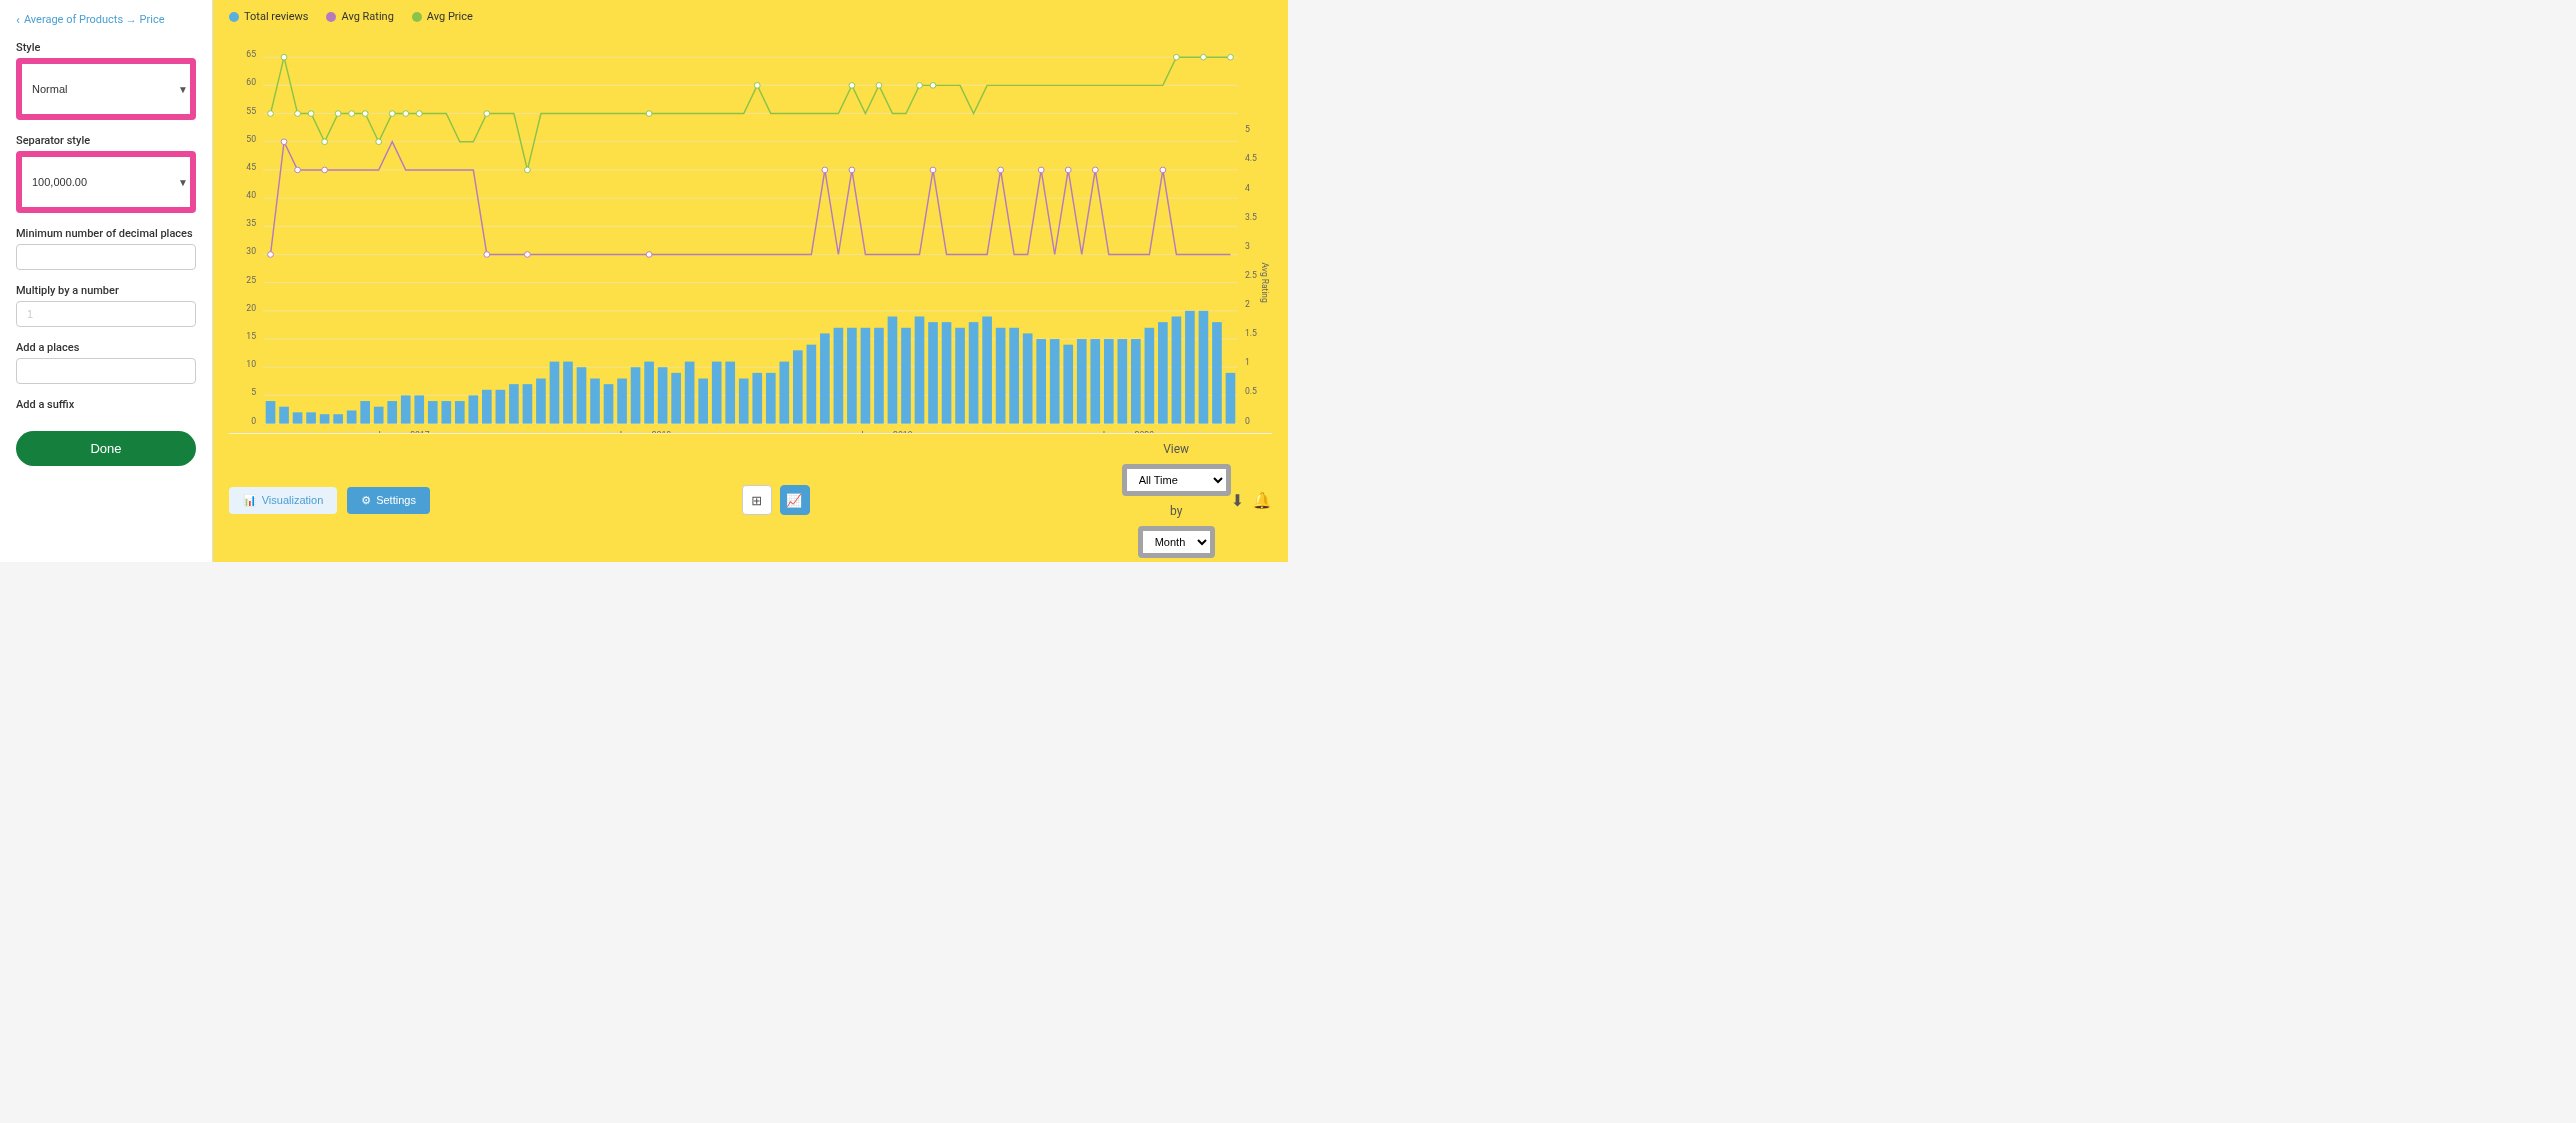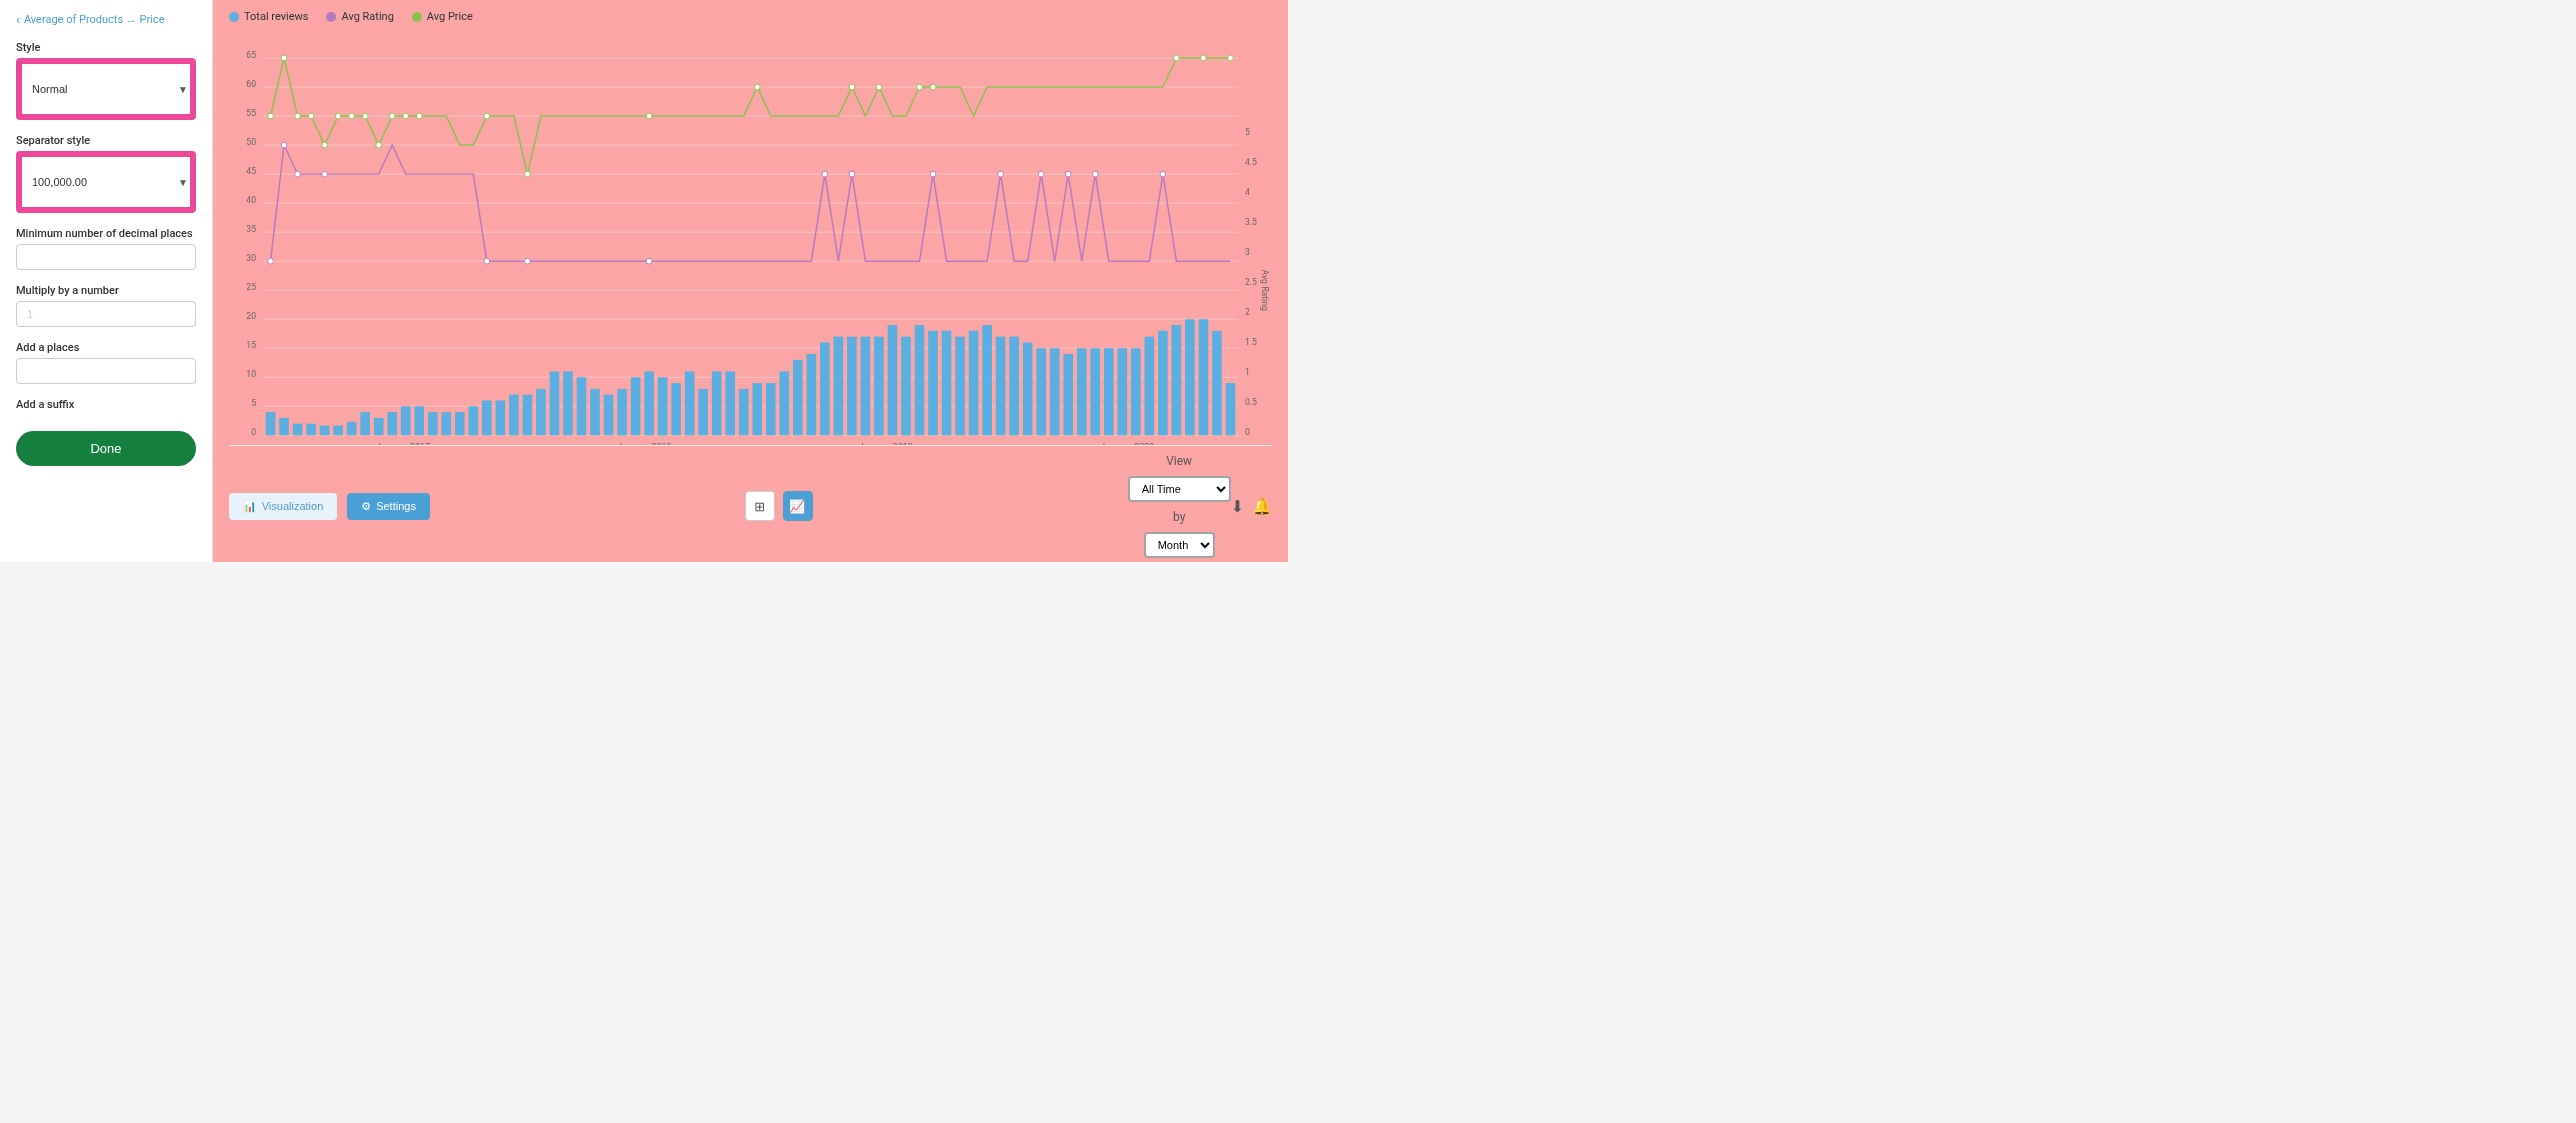--- a/index.html
+++ b/index.html
@@ -95,21 +95,21 @@
 
     .add-suffix-label {
       font-size: 11px;
       color: #333;
       font-weight: 500;
     }
 
     
     .right-panel {
       flex: 1;
-      background: #fca5a5;
+      background: #fde047;
       display: flex;
       flex-direction: column;
       padding: 10px 16px 0 16px;
       position: relative;
     }
 
     
     .legend {
       display: flex;
       gap: 18px;
@@ -153,21 +153,21 @@
     .view-controls {
       display: flex;
       align-items: center;
       gap: 8px;
       font-size: 12px;
       color: #555;
       flex-direction: column;
     }
     .view-controls select {
       padding: 4px 8px;
-      border: 2px solid #a3a3a3;
+      border: 5px solid #a3a3a3;
       border-radius: 4px;
       font-size: 11px;
       background: #fff;
       cursor: pointer;
     }
 
     .tab-btn {
       display: flex;
       align-items: center;
       gap: 5px;

